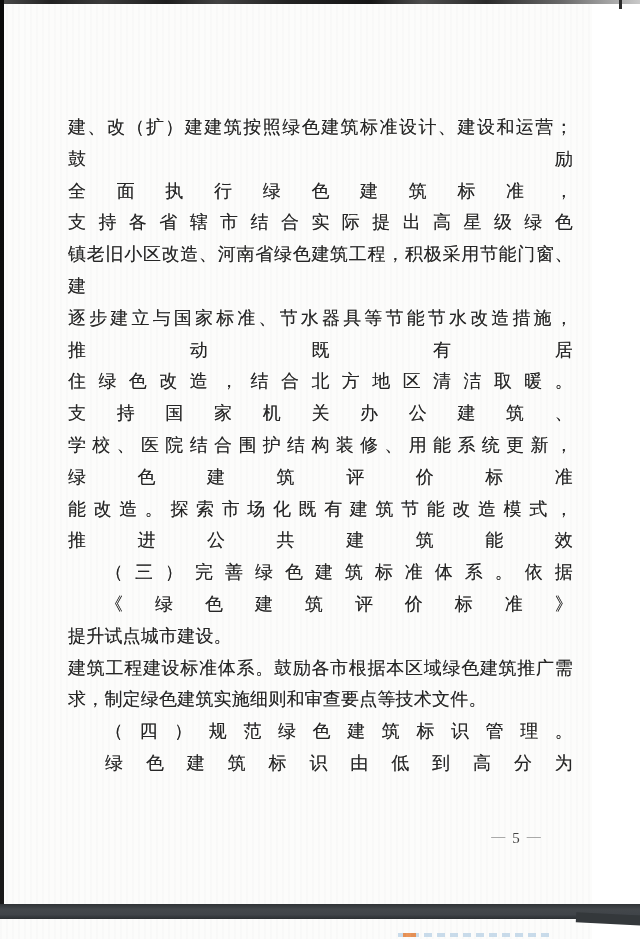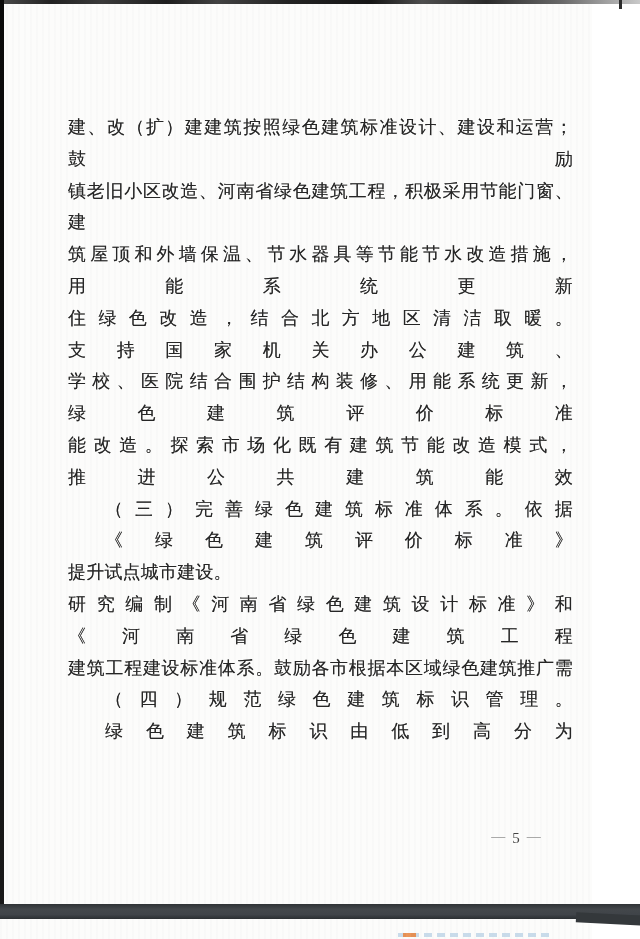--- a/index.html
+++ b/index.html
@@ -128,29 +128,30 @@
 <body>
 
 <div class="page">
 
   <div class="edge-top"></div>
   <div class="edge-left"></div>
   <div class="corner-tick"></div>
 
   <div class="content">
       <div class="line fill">建、改（扩）建建筑按照绿色建筑标准设计、建设和运营；鼓励</div>
+      <div class="line fill">全面执行绿色建筑标准，支持各省辖市结合实际提出高星级绿色</div>
       <div class="line fill">镇老旧小区改造、河南省绿色建筑工程，积极采用节能门窗、建</div>
-      <div class="line fill">筑屋顶和外墙保温、节水器具等节能节水改造措施，用能系统更新</div>
+      <div class="line fill">逐步建立与国家标准、节水器具等节能节水改造措施，推动既有居</div>
       <div class="line fill">住绿色改造，结合北方地区清洁取暖。支持国家机关办公建筑、</div>
       <div class="line fill">学校、医院结合围护结构装修、用能系统更新，绿色建筑评价标准</div>
       <div class="line fill">能改造。探索市场化既有建筑节能改造模式，推进公共建筑能效</div>
       <div class="line fill indent">（三）完善绿色建筑标准体系。依据《绿色建筑评价标准》</div>
       <div class="line">提升试点城市建设。</div>
-      <div class="line fill">研究编制《河南省绿色建筑设计标准》和《河南省绿色建筑工程</div>
       <div class="line fill">建筑工程建设标准体系。鼓励各市根据本区域绿色建筑推广需</div>
+      <div class="line">求，制定绿色建筑实施细则和审查要点等技术文件。</div>
       <div class="line fill indent">（四）规范绿色建筑标识管理。绿色建筑标识由低到高分为</div>
     </div>
 
   <div class="page-number">
     <span class="dash">—</span><span class="num">5</span><span class="dash">—</span>
   </div>
 
   <div class="edge-bottom"></div>
 
   <div class="watermark">

